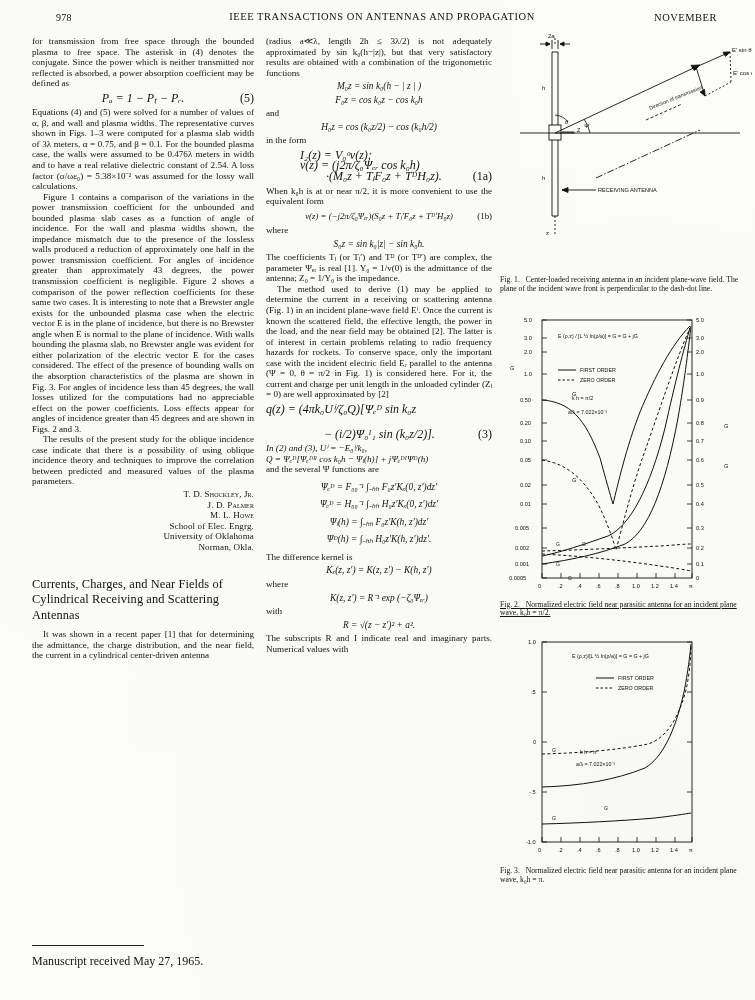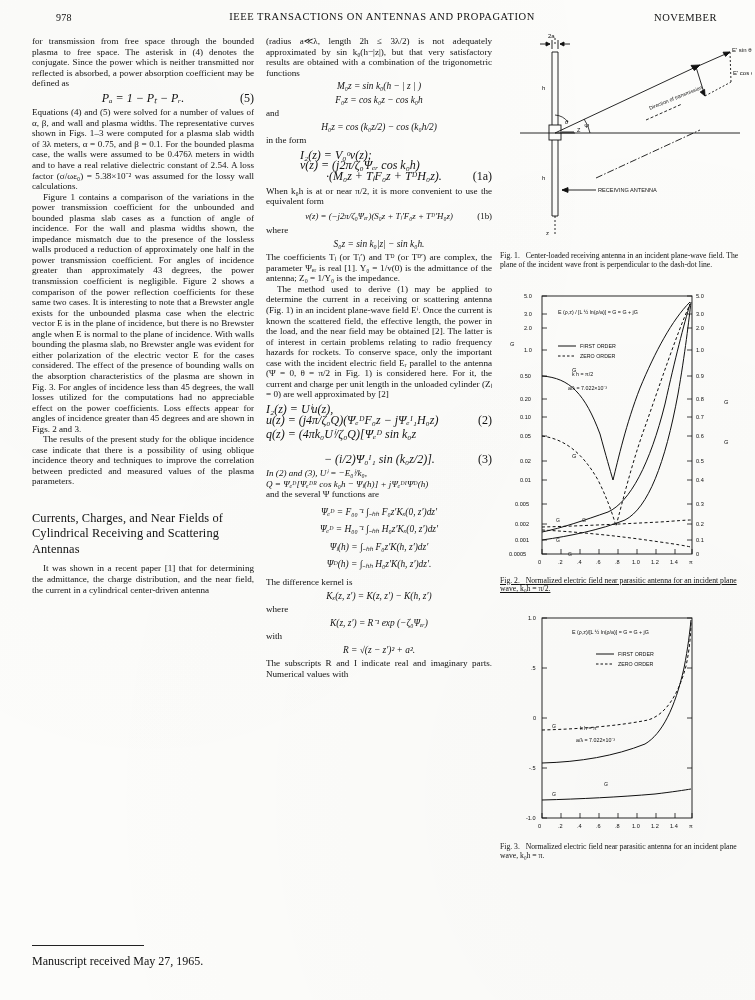--- a/index.html
+++ b/index.html
@@ -56,21 +56,21 @@
     text-align:left; letter-spacing:0.1px;
   }
   .rule-foot { position:absolute; left:32px; width:112px; height:1px; background:#222; bottom:54px; }
   .footnote {
     position:absolute; left:32px; width:220px; bottom:34px;
     font-size:12px; line-height:9px;
   }
 
   
   .figcol { position:absolute; left:500px; width:252px; top:30px; }
-  .figcap { font-size:7.7px; line-height:8.8px; text-align:left; }
+  .figcap { font-size:7.7px; line-height:8.8px; text-align:left;margin-top:24px; }
   .figcap .lbl { font-weight:normal; }
   .figblock { margin-bottom:6px; }
 
   svg { display:block; }
 </style>
 </head>
 <body>
 
 <div class="page">
 
@@ -85,20 +85,28 @@
 
     <div class="eq">
       <span>Pₐ = 1 − Pₜ − Pᵣ.</span>
       <span class="num">(5)</span>
     </div>
 
     <p class="noind">Equations (4) and (5) were solved for a number of values of α, β, and wall and plasma widths. The representative curves shown in Figs. 1–3 were computed for a plasma slab width of 3λ meters, α = 0.75, and β = 0.1. For the bounded plasma case, the walls were assumed to be 0.476λ meters in width and to have a real relative dielectric constant of 2.54. A loss factor (σ/ωε₀) = 5.38×10⁻² was assumed for the lossy wall calculations.</p>
     <p>Figure 1 contains a comparison of the variations in the power transmission coefficient for the unbounded and bounded plasma slab cases as a function of angle of incidence. For the wall and plasma widths shown, the impedance mismatch due to the presence of the lossless walls produced a reduction of approximately one half in the power transmission coefficient. For angles of incidence greater than approximately 43 degrees, the power transmission coefficient is negligible. Figure 2 shows a comparison of the power reflection coefficients for these same two cases. It is interesting to note that a Brewster angle exists for the unbounded plasma case when the electric vector E is in the plane of incidence, but there is no Brewster angle when E is normal to the plane of incidence. With walls bounding the plasma slab, no Brewster angle was evident for either polarization of the electric vector E for the cases considered. The effect of the presence of bounding walls on the absorption characteristics of the plasma are shown in Fig. 3. For angles of incidence less than 45 degrees, the wall losses utilized for the computations had no appreciable effect on the power coefficients. Loss effects appear for angles of incidence greater than 45 degrees and are shown in Figs. 2 and 3.</p>
     <p>The results of the present study for the oblique incidence case indicate that there is a possibility of using oblique incidence theory and techniques to improve the correlation between predicted and measured values of the plasma parameters.</p>
 
+    <div class="byline">
+      <div class="sc">T. D. Shockley, Jr.</div>
+      <div class="sc">J. D. Palmer</div>
+      <div class="sc">M. L. Howe</div>
+      <div>School of Elec. Engrg.</div>
+      <div>University of Oklahoma</div>
+      <div>Norman, Okla.</div>
+    </div>
 
     <div class="arthead">Currents, Charges, and Near Fields of Cylindrical Receiving and Scattering Antennas</div>
     <p style="margin-top:6px;">It was shown in a recent paper [1] that for determining the admittance, the charge distribution, and the near field, the current in a cylindrical center-driven antenna</p>
   </div>
 
   <div class="rule-foot"></div>
   <div class="footnote">Manuscript received May 27, 1965.</div>
 
   <div class="col col-2">
     <p class="noind">(radius a≪λ, length 2h ≤ 3λ/2) is not adequately approximated by sin k₀(h−|z|), but that very satisfactory results are obtained with a combination of the trigonometric functions</p>
@@ -122,25 +130,20 @@
       <span>v(z) = (−j2π/ζ₀Ψₑᵣ)(S₀z + Tₗ′F₀z + Tᴰ′H₀z)</span>
       <span class="num">(1b)</span>
     </div>
 
     <p class="noind">where</p>
     <div class="eqc">S₀z = sin k₀|z| − sin k₀h.</div>
 
     <p class="noind">The coefficients Tₗ (or Tₗ′) and Tᴰ (or Tᴰ′) are complex, the parameter Ψₑᵣ is real [1]. Y₀ = 1/v(0) is the admittance of the antenna; Z₀ = 1/Y₀ is the impedance.</p>
     <p>The method used to derive (1) may be applied to determine the current in a receiving or scattering antenna (Fig. 1) in an incident plane-wave field Eⁱ. Once the current is known the scattered field, the effective length, the power in the load, and the near field may be obtained [2]. The latter is of interest in certain problems relating to radio frequency hazards for rockets. To conserve space, only the important case with the incident electric field Eᵣ parallel to the antenna (Ψ = 0, θ = π/2 in Fig. 1) is considered here. For it, the current and charge per unit length in the unloaded cylinder (Zₗ = 0) are well approximated by [2]</p>
 
-    <div class="eq" style="text-align:left;">
-      <div>I₂(z) = Uⁱu(z),</div>
-      <div>u(z) = (j4π/ζ₀Q)(ΨₑᴰF₀z − jΨₑᴵ₁H₀z)</div>
-      <span class="num" style="bottom:0;">(2)</span>
-    </div>
 
     <div class="eq" style="text-align:left;">
       <div>q(z) = (4πk₀Uⁱ/ζ₀Q)[Ψₑᴰ sin k₀z</div>
       <div style="padding-left:58px;margin-top:14px;">− (i/2)Ψ₀ᴵ₁ sin (k₀z/2)].</div>
       <span class="num" style="bottom:0;">(3)</span>
     </div>
 
     <p class="noind" style="font-style:italic;">In (2) and (3), Uⁱ = −E₀ⁱ/k₀,</p>
     <p class="noind" style="font-style:italic;">Q = Ψₑᴰ[Ψₑᴰᴿ cos k₀h − Ψₗ(h)] + jΨₑᴰᴵΨᴰ(h)</p>
     <p class="noind">and the several Ψ functions are</p>

